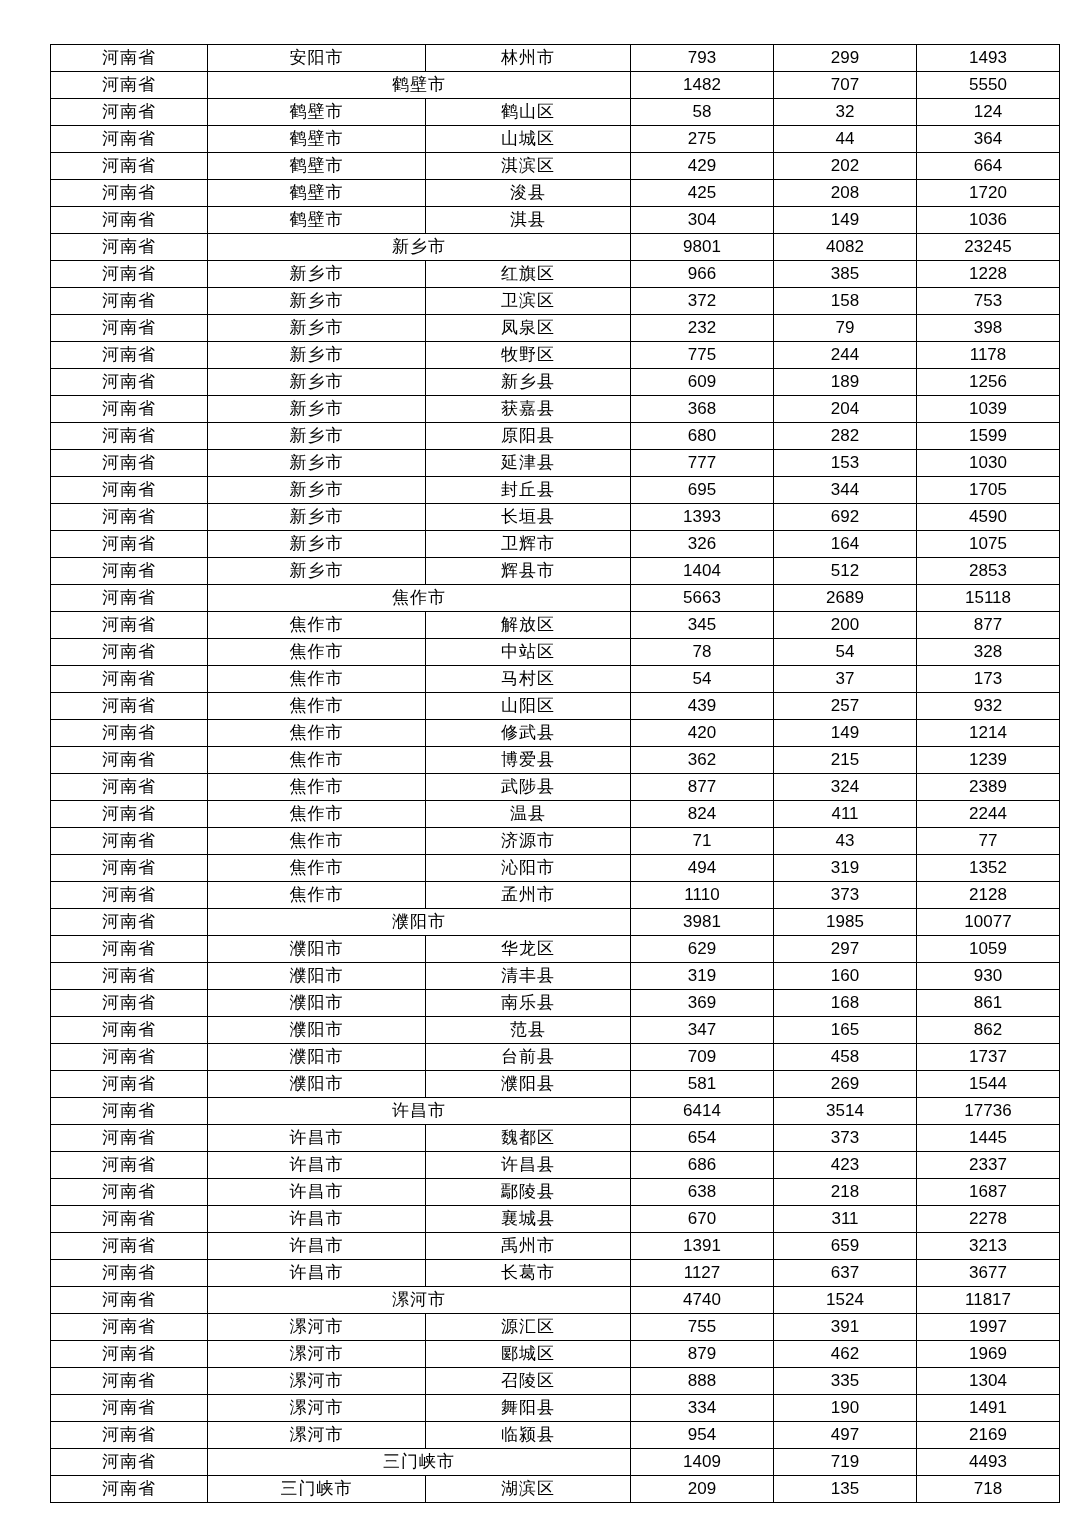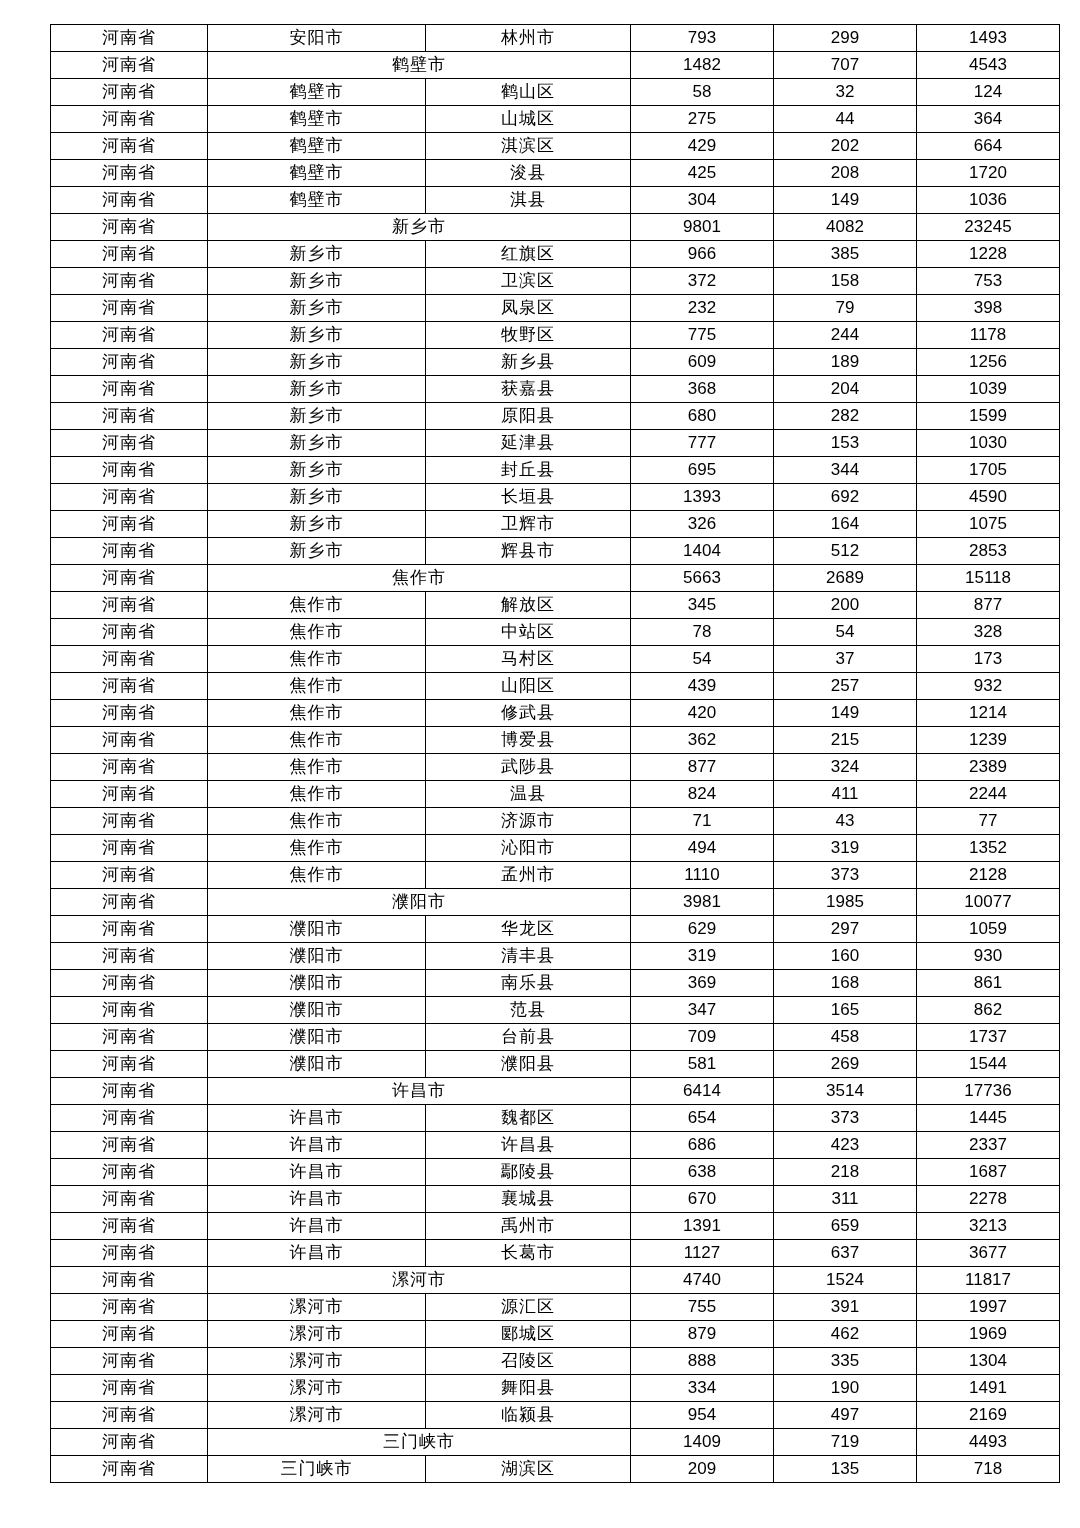--- a/index.html
+++ b/index.html
@@ -10,21 +10,21 @@
   body {
     width: 1080px;
     height: 1528px;
     font-family: "Liberation Serif", "DejaVu Serif", serif;
     color: #000000;
   }
   #sheet {
     box-sizing: border-box;
     width: 1080px;
     height: 1361px;
-    padding: 24px 50px 40px 50px;
+    padding: 44px 50px 40px 50px;
   }
   table.data-table {
     border-collapse: collapse;
     width: 980px;
     table-layout: fixed;
   }
   table.data-table td {
     border: 1px solid #000000;
     height: 26px;
     line-height: 26px;
@@ -54,21 +54,21 @@
           <td class="c-dist cjk">林州市</td>
           <td class="c-num">793</td>
           <td class="c-num">299</td>
           <td class="c-num">1493</td>
         </tr>
         <tr>
           <td class="c-prov cjk">河南省</td>
           <td class="c-city merged-city cjk" colspan="2">鹤壁市</td>
           <td class="c-num">1482</td>
           <td class="c-num">707</td>
-          <td class="c-num">4543</td>
+          <td class="c-num">5550</td>
         </tr>
         <tr>
           <td class="c-prov cjk">河南省</td>
           <td class="c-city cjk">鹤壁市</td>
           <td class="c-dist cjk">鹤山区</td>
           <td class="c-num">58</td>
           <td class="c-num">32</td>
           <td class="c-num">124</td>
         </tr>
         <tr>

